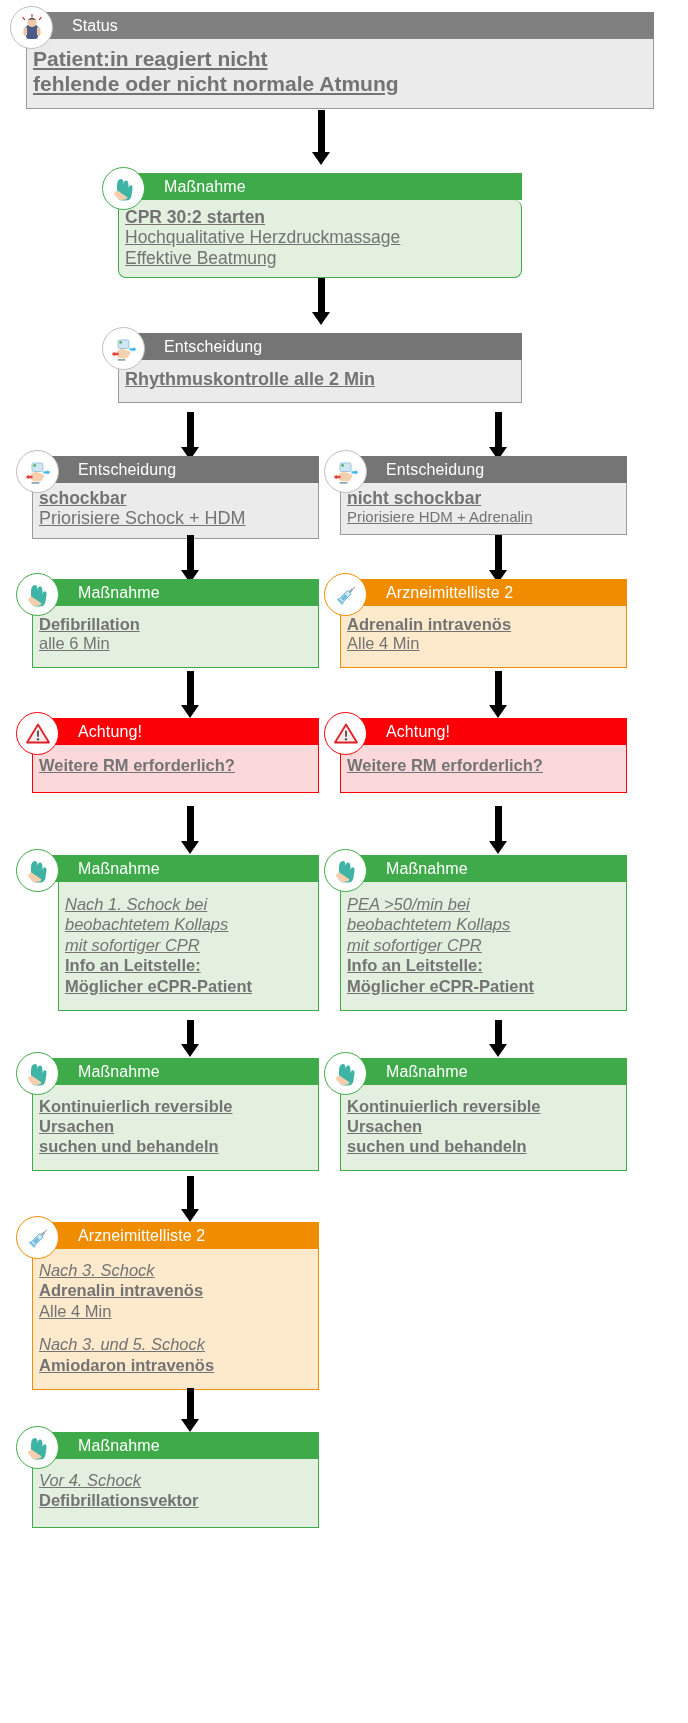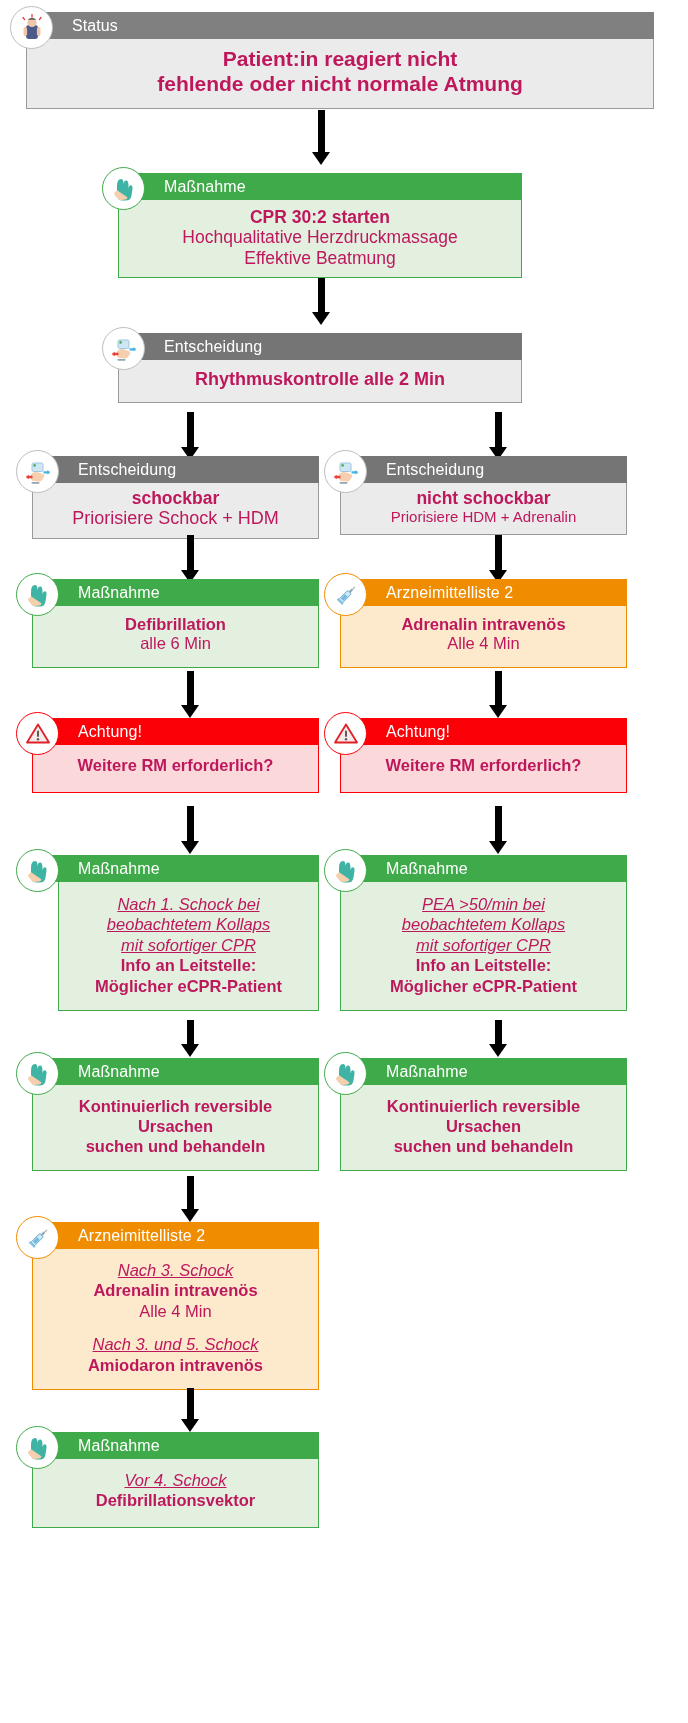--- a/index.html
+++ b/index.html
@@ -33,25 +33,26 @@
     padding-left: 46px;
     color: #ffffff;
     font-size: 16px;
     letter-spacing: .1px;
     line-height: 1;
   }
   .node-body {
     box-sizing: border-box;
     border-style: solid;
     border-width: 0 1px 1px 1px;
-    text-align: center;
+    text-align: left;
     padding: 7px 6px 9px 6px;
-    color: #be185d;
+    color: #737373;
     font-size: 16.5px;
     line-height: 1.17;
+    text-decoration: underline;
   }
   .node-body .b   { font-weight: bold; }
   .node-body .n   { font-weight: normal; }
   .node-body .ui  { font-style: italic; text-decoration: underline; font-weight: normal; }
   .node-body .sp  { display:block; height: 13px; }
 
   
   .v-status  .node-header { background: #808080; }
   .v-status  .node-body   { background: #ebebeb; border-color: #9a9a9a; }
 
@@ -134,21 +135,21 @@
   <div class="arrowhead" style="left:312px; top:152px;"></div>
 
   <div class="node v-action" style="left:118px; top:173px; width:404px;">
     <div class="badge green">
       <svg width="28" height="28" viewBox="0 0 28 28">
         <path d="M7 11 q0-7 4-7 q2.5 0 2.5 4.5 v2 q0-5 2.6-5 q2.4 0 2.4 5.2 v2.6 q.6-3.4 2.6-3 q1.9.4 1.3 4.3 l-1 6.4 q-.8 4.6-5.6 4.6 h-3.4 q-4.4 0-5.4-4.5 z" fill="#3fb3a4"></path>
         <path d="M7.1 15.3 l-2.3 2 q-1.4 1.3-.4 2.5 l3.6 4.1 q1.2 1.3 3 1.1 l4.4-.5 q2.2-.3 2-2.2 z" fill="#f5cfae"></path>
       </svg>
     </div>
     <div class="node-header">Maßnahme</div>
-    <div class="node-body" style="font-size:17.5px;">
+    <div class="node-body" style="font-size:17.5px;border-radius:8px;">
       <div class="b">CPR 30:2 starten</div>
       <div class="n">Hochqualitative Herzdruckmassage</div>
       <div class="n">Effektive Beatmung</div>
     </div>
   </div>
 
   <div class="arrow" style="left:318px; top:278px; height:37px;"></div>
   <div class="arrowhead" style="left:312px; top:312px;"></div>
 
   <div class="node v-decision" style="left:118px; top:333px; width:404px;">

